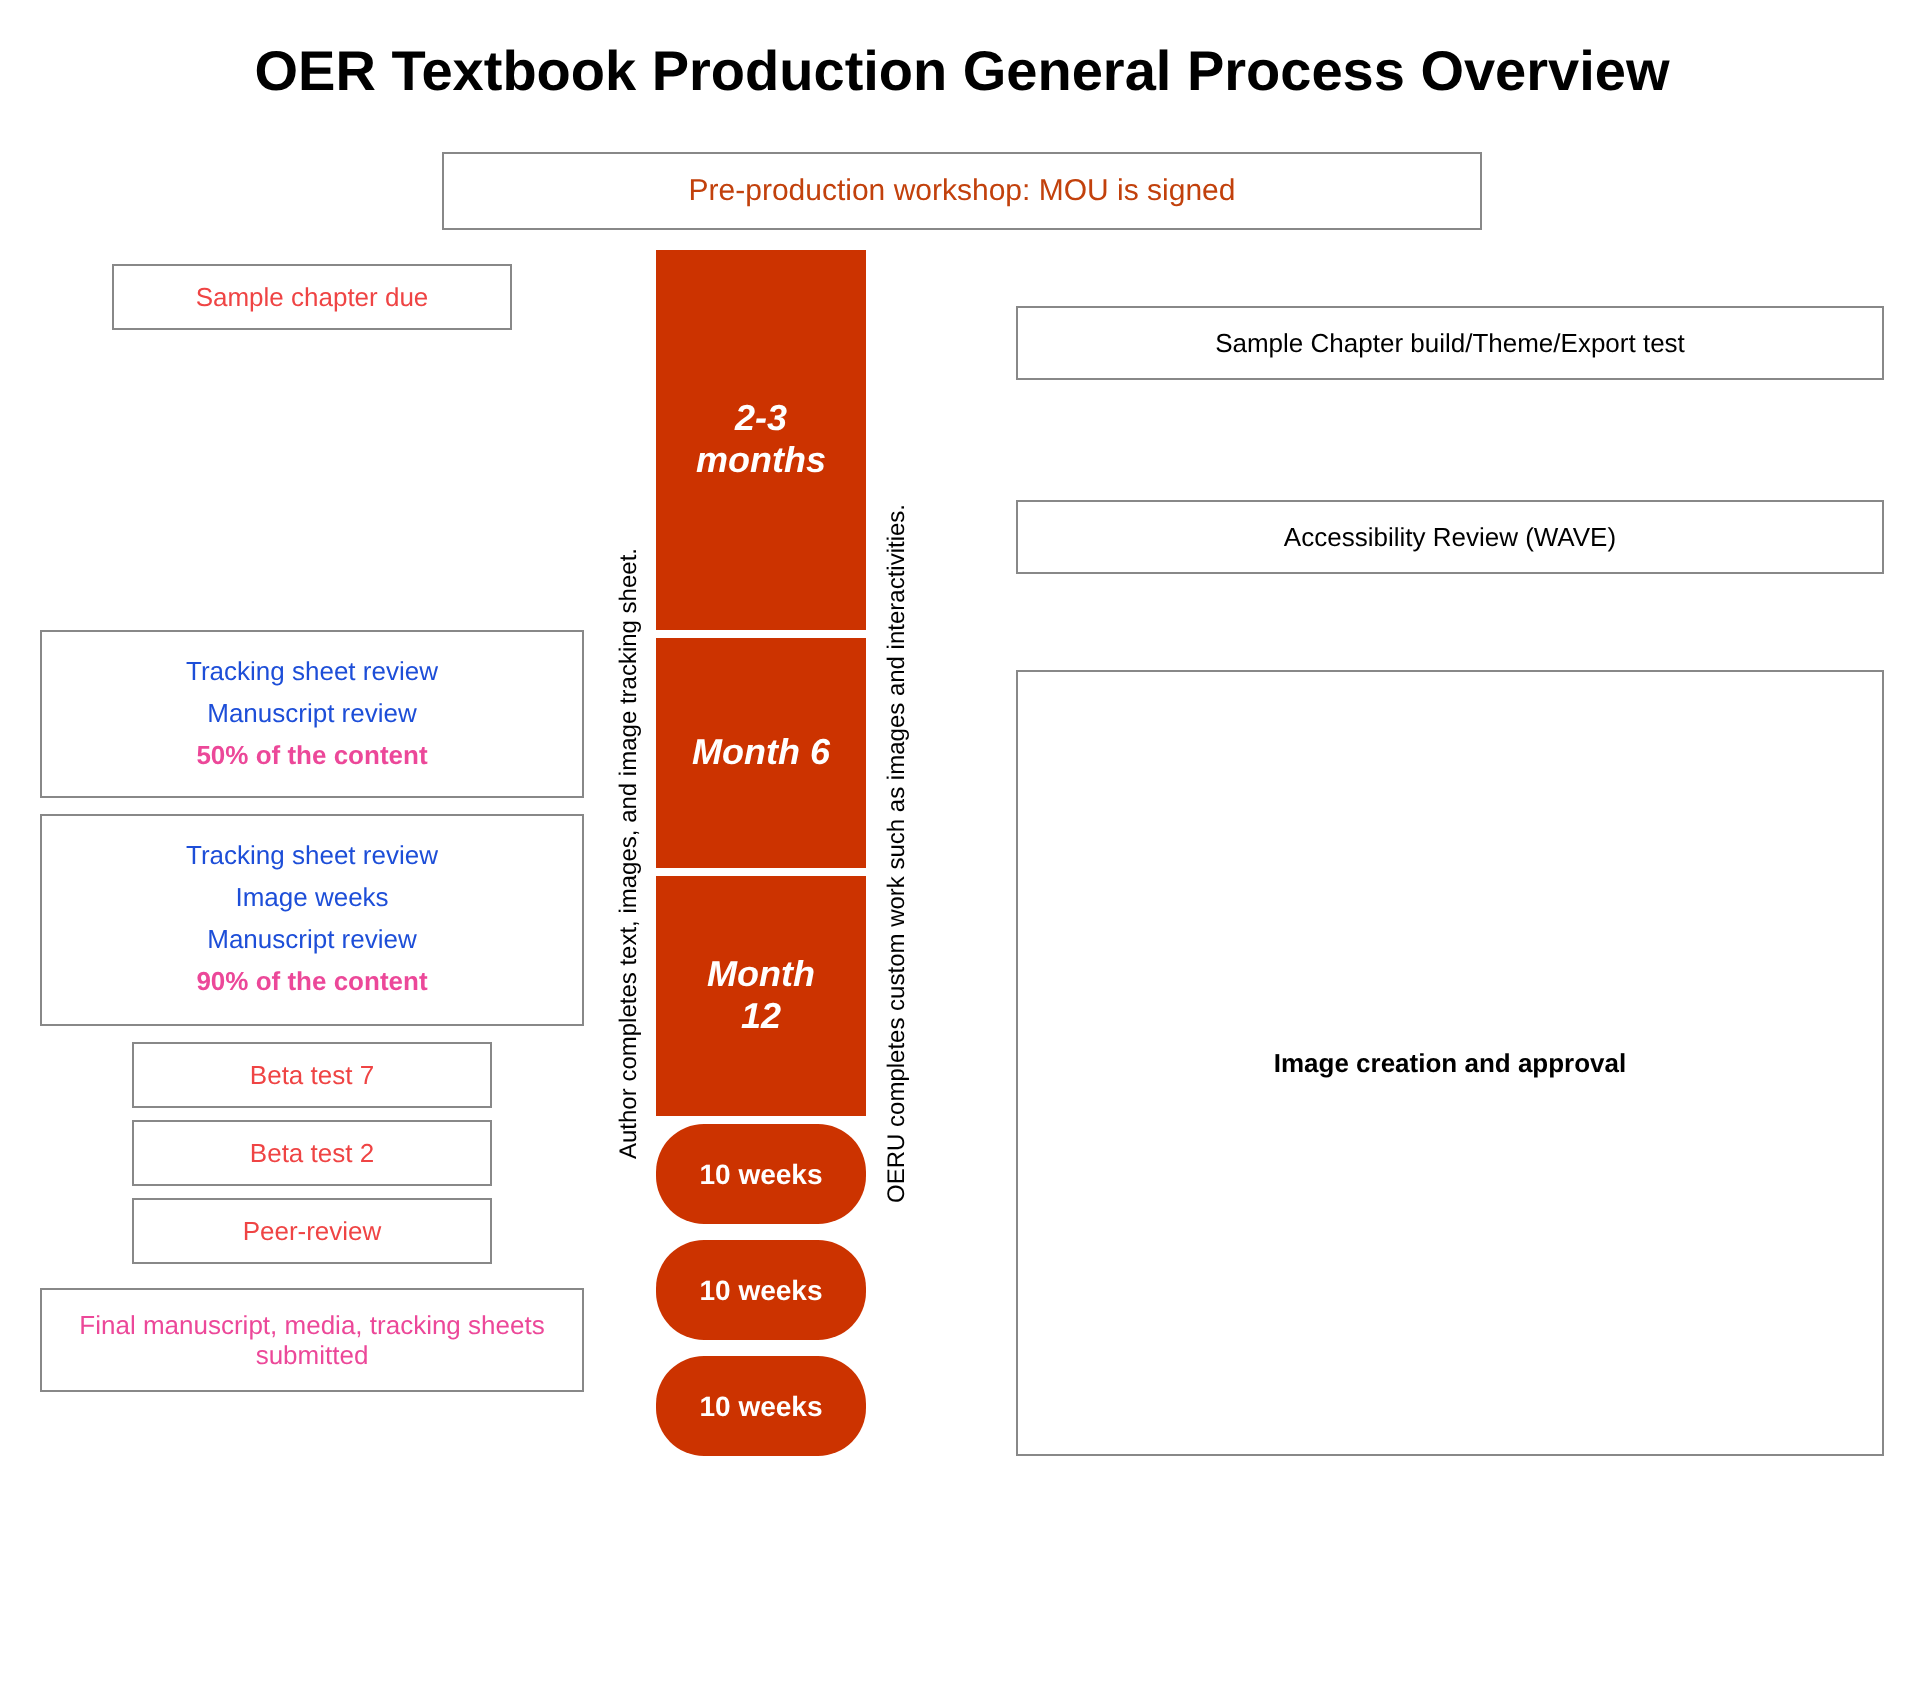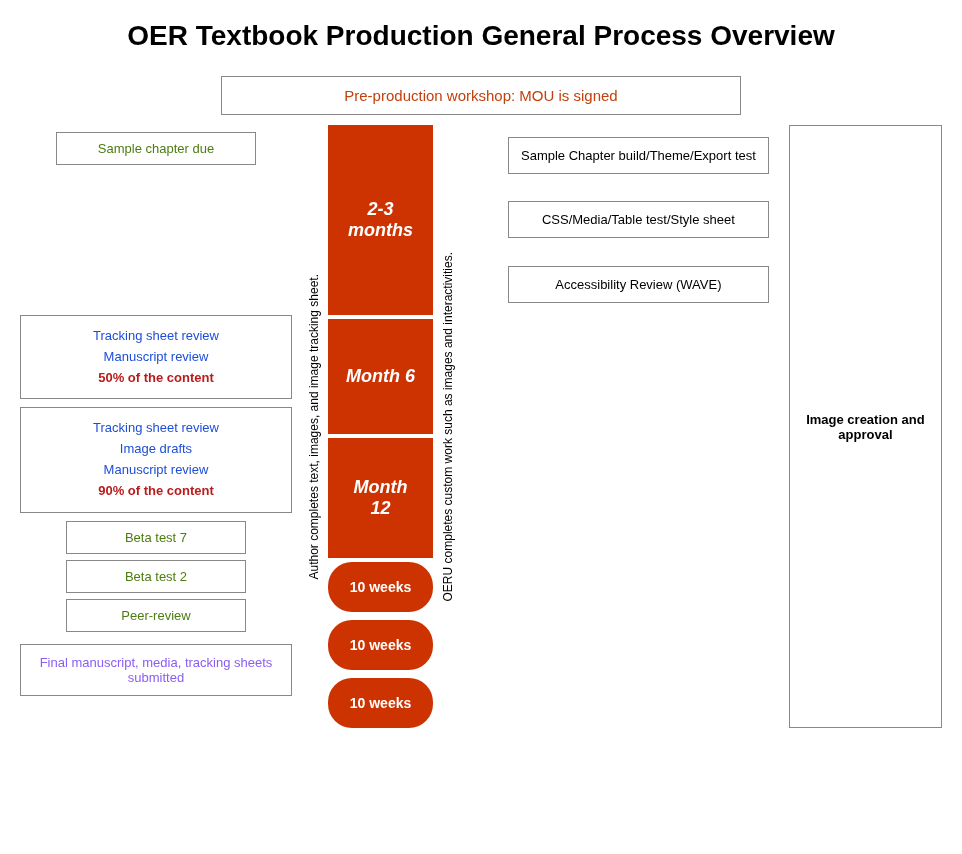--- a/index.html
+++ b/index.html
@@ -87,21 +87,21 @@
       writing-mode: vertical-rl;
       transform: rotate(180deg);
       font-size: 12px;
       color: #000;
       white-space: nowrap;
       text-align: center;
     }
     
     .right-col {
       display: flex;
-      flex-direction: row;
+      flex-direction: column;
       flex: 1;
       gap: 20px;
       padding-left: 8px;
     }
     
     .orange-block {
       background: #cc3300;
       color: #fff;
       font-weight: bold;
       font-size: 18px;
@@ -123,41 +123,41 @@
       justify-content: center;
       height: 50px;
       flex-shrink: 0;
       border-radius: 24px;
     }
     
     .left-item-box {
       border: 1px solid #888;
       padding: 8px 12px;
       font-size: 13px;
-      color: #4d7c0f;
+      color: #ef4444;
       text-align: center;
       margin-bottom: 4px;
     }
     .left-item-blue {
       border: 1px solid #888;
       padding: 10px 12px;
       font-size: 13px;
       text-align: center;
       margin-bottom: 4px;
       line-height: 1.6;
     }
     .blue-text { color: #1d4ed8; }
-    .bold-text { font-weight: bold; color: #b91c1c; }
+    .bold-text { font-weight: bold; color: #ec4899; }
     .left-final-box {
       border: 1px solid #888;
       padding: 10px 12px;
       font-size: 13px;
       text-align: center;
       background: #fff;
-      color: #8b5cf6;
+      color: #ec4899;
       margin-top: 4px;
     }
     
     .right-item-box {
       border: 1px solid #888;
       padding: 10px 12px;
       font-size: 13px;
       color: #000;
       text-align: center;
     }
@@ -193,21 +193,21 @@
       <div style="height: 140px;"></div>
 
       <div class="left-item-blue" style="margin-bottom:8px;">
         <span class="blue-text">Tracking sheet review</span><br>
         <span class="blue-text">Manuscript review</span><br>
         <span class="bold-text">50% of the content</span>
       </div>
 
       <div class="left-item-blue" style="margin-bottom:8px;">
         <span class="blue-text">Tracking sheet review</span><br>
-        <span class="blue-text">Image drafts</span><br>
+        <span class="blue-text">Image weeks</span><br>
         <span class="blue-text">Manuscript review</span><br>
         <span class="bold-text">90% of the content</span>
       </div>
 
       <div class="left-item-box" style="width:180px; margin: 0 auto 6px auto;">Beta test 7</div>
 
       <div class="left-item-box" style="width:180px; margin: 0 auto 6px auto;">Beta test 2</div>
 
       <div class="left-item-box" style="width:180px; margin: 0 auto 8px auto;">Peer-review</div>
 
@@ -233,21 +233,20 @@
 
       <div class="rotated-right">
         <span class="rotated-right-text">OERU completes custom work such as images and interactivities.</span>
       </div>
     </div>
 
     <div class="right-col">
 
       <div style="display:flex; flex-direction:column; gap:4px; height:190px; justify-content:space-around;">
         <div class="right-item-box">Sample Chapter build/Theme/Export test</div>
-        <div class="right-item-box">CSS/Media/Table test/Style sheet</div>
         <div class="right-item-box">Accessibility Review (WAVE)</div>
       </div>
 
       <div class="right-item-large" style="flex:1; min-height: 345px;">Image creation and approval</div>
     </div>
 
   </div>
 </div>
 
 </body></html>

